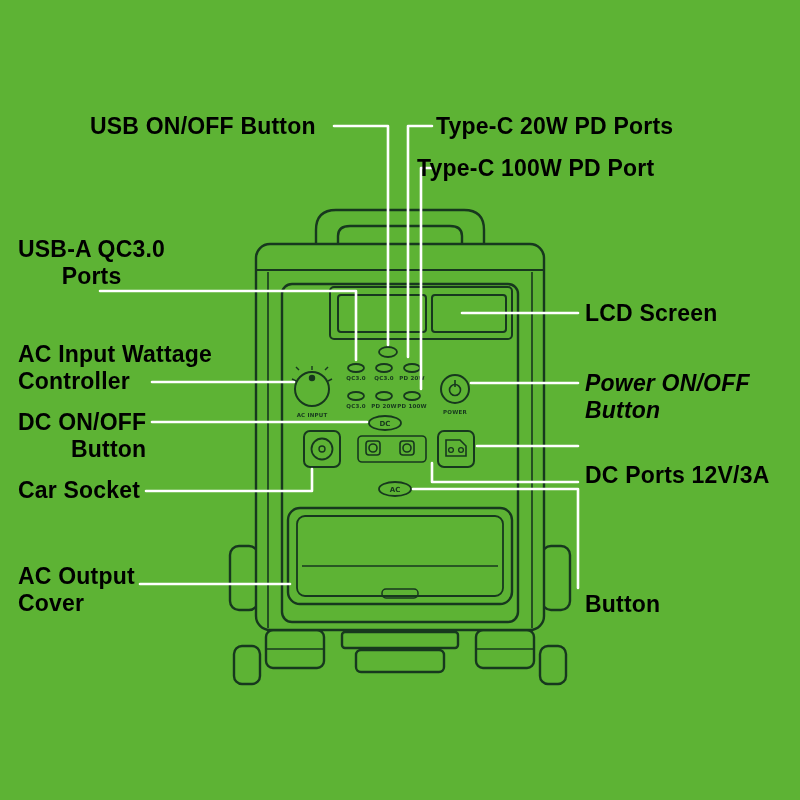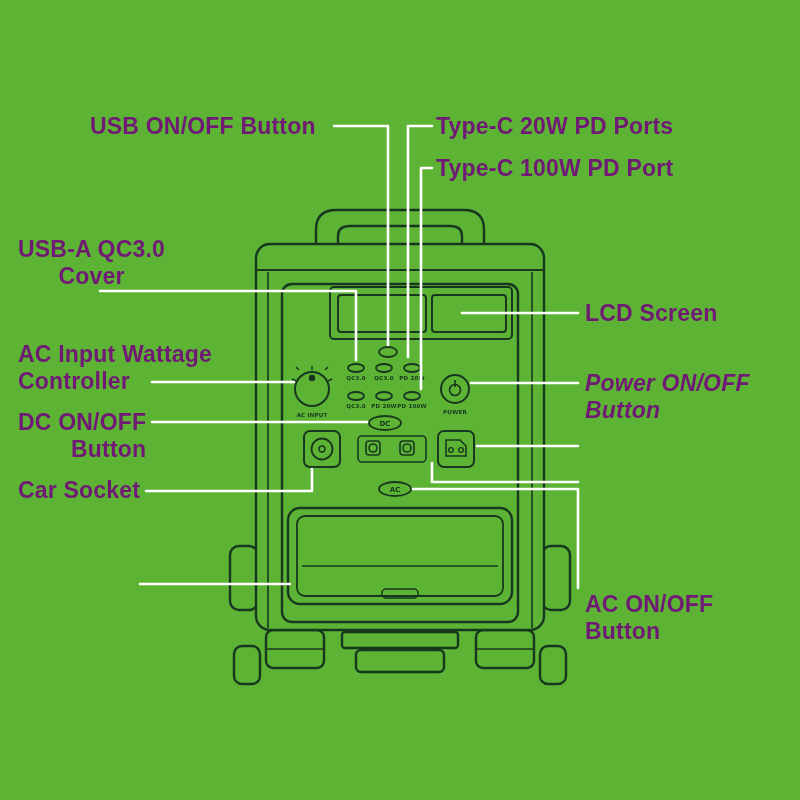--- a/index.html
+++ b/index.html
@@ -6,21 +6,21 @@
   .stage{
     position:relative;
     width:800px;height:800px;
     background:#5db334;
     overflow:hidden;
     font-family:"Liberation Sans", sans-serif;
   }
   .stage svg{position:absolute;left:0;top:0;}
   .callout-label{
     position:absolute;
-    color:#701a75;
+    color:#000000;
     font-weight:700;
     font-size:23px;
     line-height:27px;
     letter-spacing:0.2px;
     white-space:nowrap;
   }
   .dark-line{stroke:#17381e;fill:none;}
   .dark-fill{fill:#5db334;stroke:#17381e;}
   .white-line{stroke:#ffffff;fill:none;stroke-width:2.6;stroke-linecap:round;stroke-linejoin:round;}
   text.tiny{
@@ -169,45 +169,49 @@
       <polyline class="white-line" points="578,446 477,446"></polyline>
       <polyline class="white-line" points="578,482 432,482 432,463"></polyline>
       <polyline class="white-line" points="146,491 312,491 312,469"></polyline>
       <polyline class="white-line" points="140,584 290,584"></polyline>
       <polyline class="white-line" points="578,588 578,489 413,489"></polyline>
     </g>
   </svg>
 
   <div class="callout-label" style="left:90px;top:113px;">USB ON/OFF Button</div>
   <div class="callout-label" style="left:436px;top:113px;">Type-C 20W PD Ports</div>
-  <div class="callout-label" style="left:436px;top:155px;">Type-C 100W PD Port</div>
+  <div class="callout-label" style="left:417px;top:155px;">Type-C 100W PD Port</div>
 
   <div class="callout-label" style="left:18px;top:236px;text-align:center;">
     <div>USB-A QC3.0</div>
-    <div>Cover</div>
+    <div>Ports</div>
   </div>
 
   <div class="callout-label" style="left:585px;top:300px;">LCD Screen</div>
 
   <div class="callout-label" style="left:18px;top:341px;">
     <div>AC Input Wattage</div>
     <div>Controller</div>
   </div>
 
   <div class="callout-label" style="left:585px;top:370px;font-style:italic;">
     <div>Power ON/OFF</div>
     <div>Button</div>
   </div>
 
   <div class="callout-label" style="left:18px;top:409px;text-align:right;">
     <div>DC ON/OFF</div>
     <div>Button</div>
   </div>
 
+  <div class="callout-label" style="left:585px;top:462px;">DC Ports 12V/3A</div>
   <div class="callout-label" style="left:18px;top:477px;">Car Socket</div>
 
+  <div class="callout-label" style="left:18px;top:563px;">
+    <div>AC Output</div>
+    <div>Cover</div>
+  </div>
 
   <div class="callout-label" style="left:585px;top:591px;">
-    <div>AC ON/OFF</div>
     <div>Button</div>
   </div>
 
 </div>
 
 </body></html>

